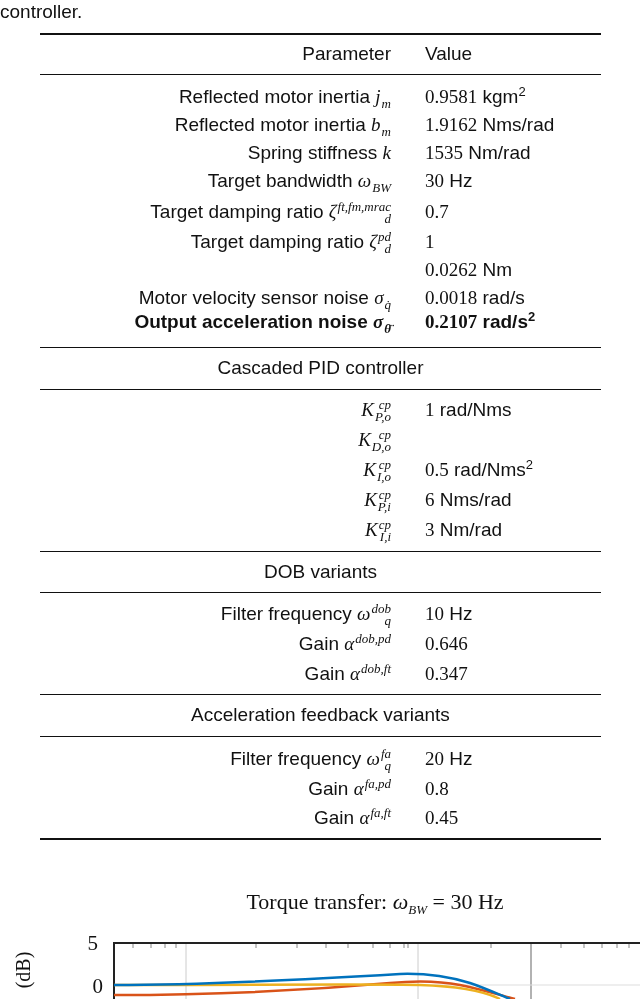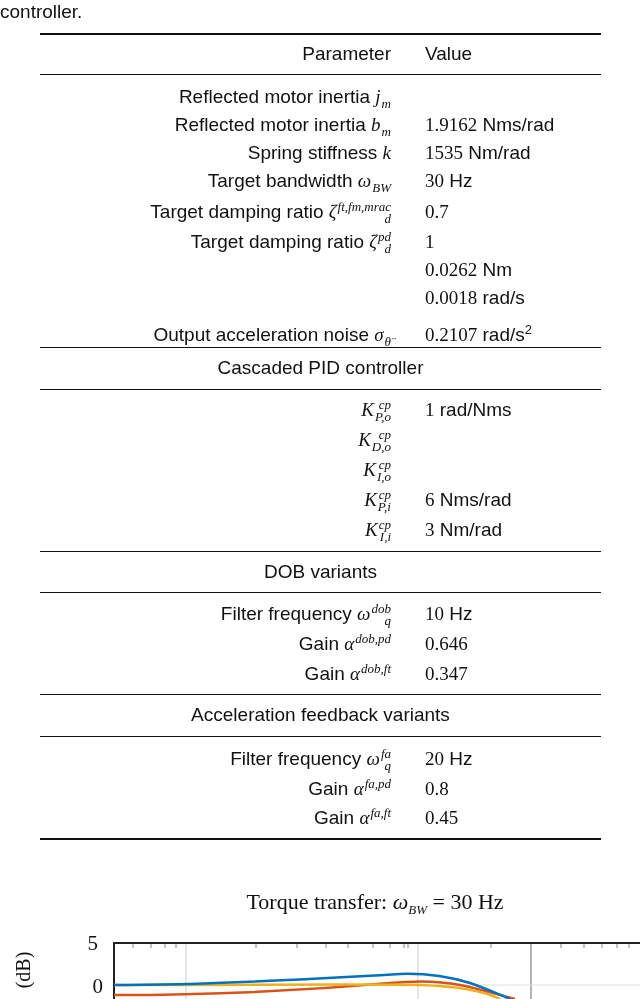--- a/index.html
+++ b/index.html
@@ -105,20 +105,21 @@
   <div class="rule thick" style="top:33px;"></div>
   <div class="row" style="top:40px;">
     <span class="param">Parameter</span>
     <span class="val">Value</span>
   </div>
   <div class="rule thin" style="top:74px;"></div>
 
   <div id="general-rows">
       <div class="row" style="top: 83px;">
         <span class="param"><span>Reflected motor inertia</span> <span class="math">j</span><span class="sub-sup"><span>&nbsp;</span><span>m</span></span></span>
+        <span class="val"><span class="num">0.9581</span> <span>kgm</span><sup>2</sup></span>
       </div>
       <div class="row" style="top: 111px;">
         <span class="param"><span>Reflected motor inertia</span> <span class="math">b</span><span class="sub-sup"><span>&nbsp;</span><span>m</span></span></span>
         <span class="val"><span class="num">1.9162</span> <span>Nms/rad</span></span>
       </div>
       <div class="row" style="top: 139px;">
         <span class="param"><span>Spring stiffness</span> <span class="math">k</span></span>
         <span class="val"><span class="num">1535</span> <span>Nm/rad</span></span>
       </div>
       <div class="row" style="top: 167px;">
@@ -130,41 +131,43 @@
         <span class="val"><span class="num">0.7</span></span>
       </div>
       <div class="row" style="top: 228px;">
         <span class="param"><span>Target damping ratio</span> <span class="math">ζ</span><span class="sub-sup"><span>pd</span><span>d</span></span></span>
         <span class="val"><span class="num">1</span></span>
       </div>
       <div class="row" style="top: 256px;">
         <span class="val"><span class="num">0.0262</span> <span>Nm</span></span>
       </div>
       <div class="row" style="top: 284px;">
+        <span class="param"><span>Motor velocity sensor noise</span> <span class="math">σ</span><span class="sub-sup"><span>&nbsp;</span><span>q̇</span></span></span>
         <span class="val"><span class="num">0.0018</span> <span>rad/s</span></span>
       </div>
-      <div class="row" style="top: 321px;">
+      <div class="row" style="top: 308px; font-weight: bold;">
         <span class="param"><span>Output acceleration noise</span> <span class="math">σ</span><span class="sub-sup"><span>&nbsp;</span><span>θ̈</span></span></span>
         <span class="val"><span class="num">0.2107</span> <span>rad/s</span><sup>2</sup></span>
       </div>
     </div>
 
   <div class="rule thin" style="top:347px;"></div>
   <div class="section-title" style="top:354px;">Cascaded PID controller</div>
   <div class="rule thin" style="top:389px;"></div>
   <div id="section-0">
       <div class="row" style="top: 396px;">
         <span class="param"><span class="math">K</span><span class="sub-sup"><span>cp</span><span>P,o</span></span></span>
         <span class="val"><span class="num">1</span> <span>rad/Nms</span></span>
       </div>
       <div class="row" style="top: 426px;">
         <span class="param"><span class="math">K</span><span class="sub-sup"><span>cp</span><span>D,o</span></span></span>
       </div>
       <div class="row" style="top: 456px;">
         <span class="param"><span class="math">K</span><span class="sub-sup"><span>cp</span><span>I,o</span></span></span>
+        <span class="val"><span class="num">0.5</span> <span>rad/Nms</span><sup>2</sup></span>
       </div>
       <div class="row" style="top: 486px;">
         <span class="param"><span class="math">K</span><span class="sub-sup"><span>cp</span><span>P,i</span></span></span>
         <span class="val"><span class="num">6</span> <span>Nms/rad</span></span>
       </div>
       <div class="row" style="top: 516px;">
         <span class="param"><span class="math">K</span><span class="sub-sup"><span>cp</span><span>I,i</span></span></span>
         <span class="val"><span class="num">3</span> <span>Nm/rad</span></span>
       </div>
     </div>

